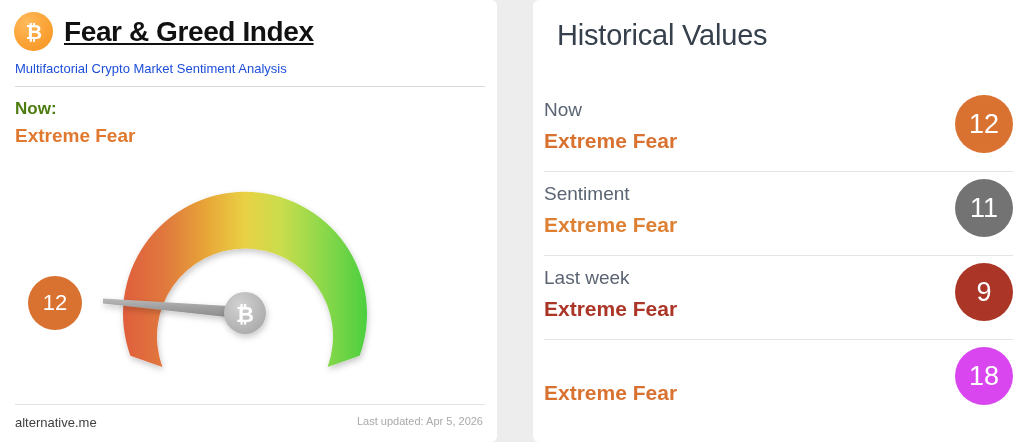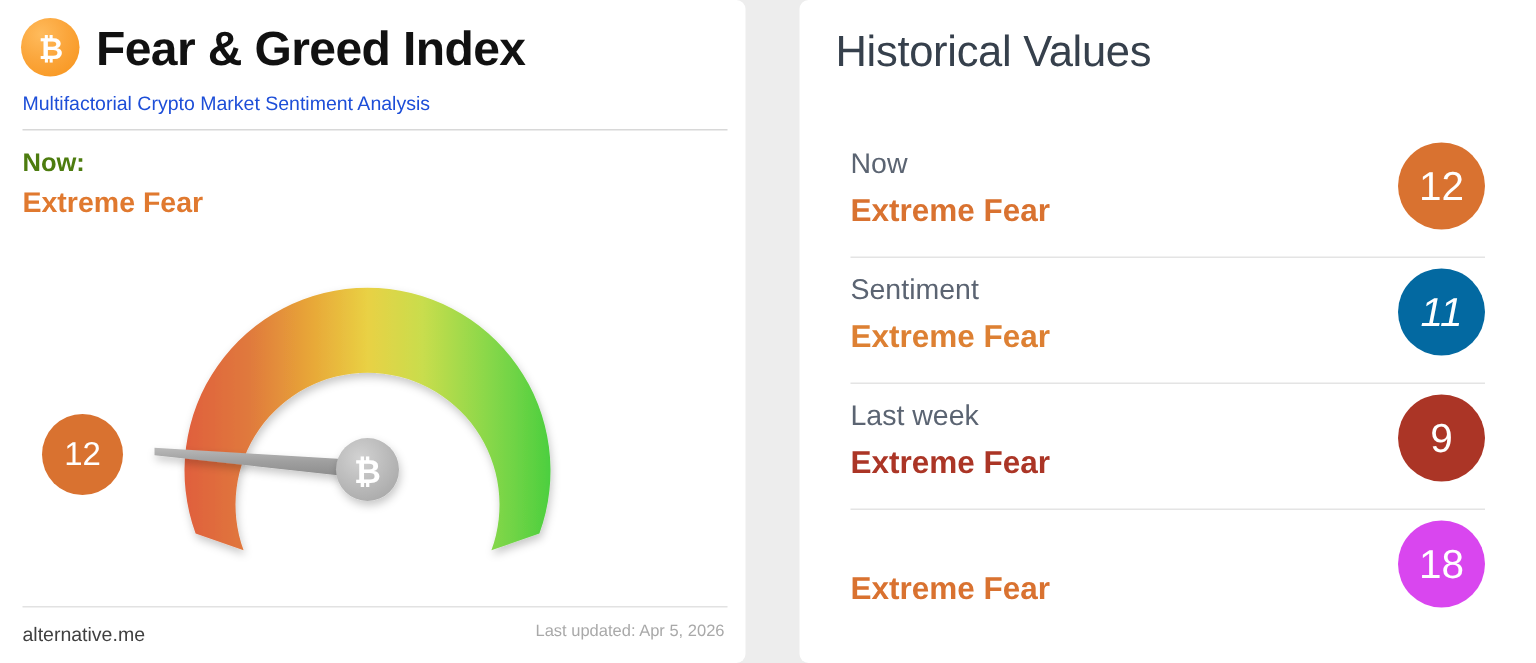--- a/index.html
+++ b/index.html
@@ -41,26 +41,27 @@
     width: 39px; height: 39px;
     border-radius: 50%;
     background: radial-gradient(circle at 35% 30%, #ffb košice 0%, #f7931a 100%);
     background: radial-gradient(circle at 34% 28%, #ffbb5c 0%, #fba63c 45%, #f7931a 100%);
     display: flex; align-items: center; justify-content: center;
     flex: none;
   }
   #btc-logo svg { display: block; }
 
   #page-title {
-    font-size: 32px;
+    font-size: 28px;
     font-weight: bold;
     color: #111111;
     letter-spacing: -0.4px;
     line-height: 1;
     white-space: nowrap;
+    text-decoration: underline;
   }
 
   #subtitle {
     position: absolute;
     left: 15px; top: 61px;
     font-size: 13px;
     color: #1d4ed8;
     white-space: nowrap;
   }
 
@@ -149,21 +150,21 @@
 
   #hist-list {
     position: absolute;
     left: 0; top: 88px;
     width: 491px;
   }
 
   .hist-row {
     position: relative;
     height: 84px;
-    margin: 0 34px;
+    margin: 0 11px;
     border-bottom: 1px solid #e4e4e4;
   }
   .hist-row.last { border-bottom: none; }
 
   .hist-period {
     position: absolute;
     left: 0; top: 12px;
     font-size: 19px;
     color: #5b6472;
     line-height: 1.1;
@@ -267,21 +268,21 @@
 
       <div class="hist-row">
         <div class="hist-period">Now</div>
         <div class="hist-class" style="color: rgb(217, 114, 48);">Extreme Fear</div>
         <div class="hist-badge" style="background: rgb(217, 114, 48);">12</div>
       </div>
 
       <div class="hist-row">
         <div class="hist-period">Sentiment</div>
         <div class="hist-class" style="color: rgb(221, 128, 51);">Extreme Fear</div>
-        <div class="hist-badge" style="background: #0369a1; font-style: italic;">11</div>
+        <div class="hist-badge" style="background: #737373;">11</div>
       </div>
 
       <div class="hist-row">
         <div class="hist-period">Last week</div>
         <div class="hist-class" style="color: rgb(171, 53, 38);">Extreme Fear</div>
         <div class="hist-badge" style="background: rgb(171, 53, 38);">9</div>
       </div>
 
       <div class="hist-row last">
         <div class="hist-class" style="color: rgb(217, 114, 48);">Extreme Fear</div>

